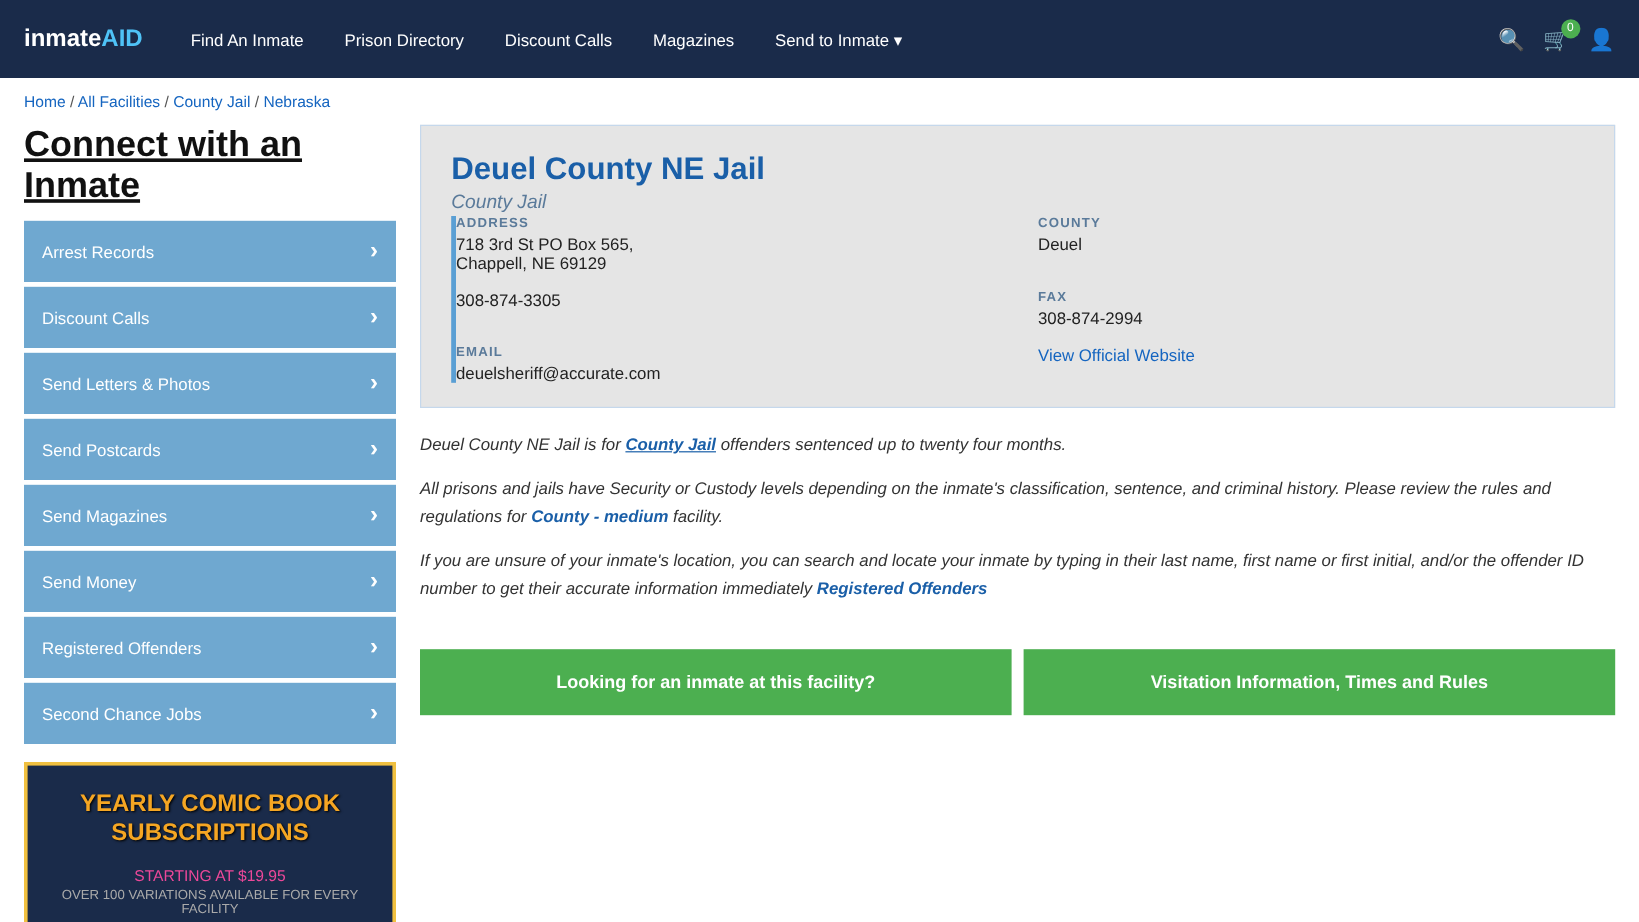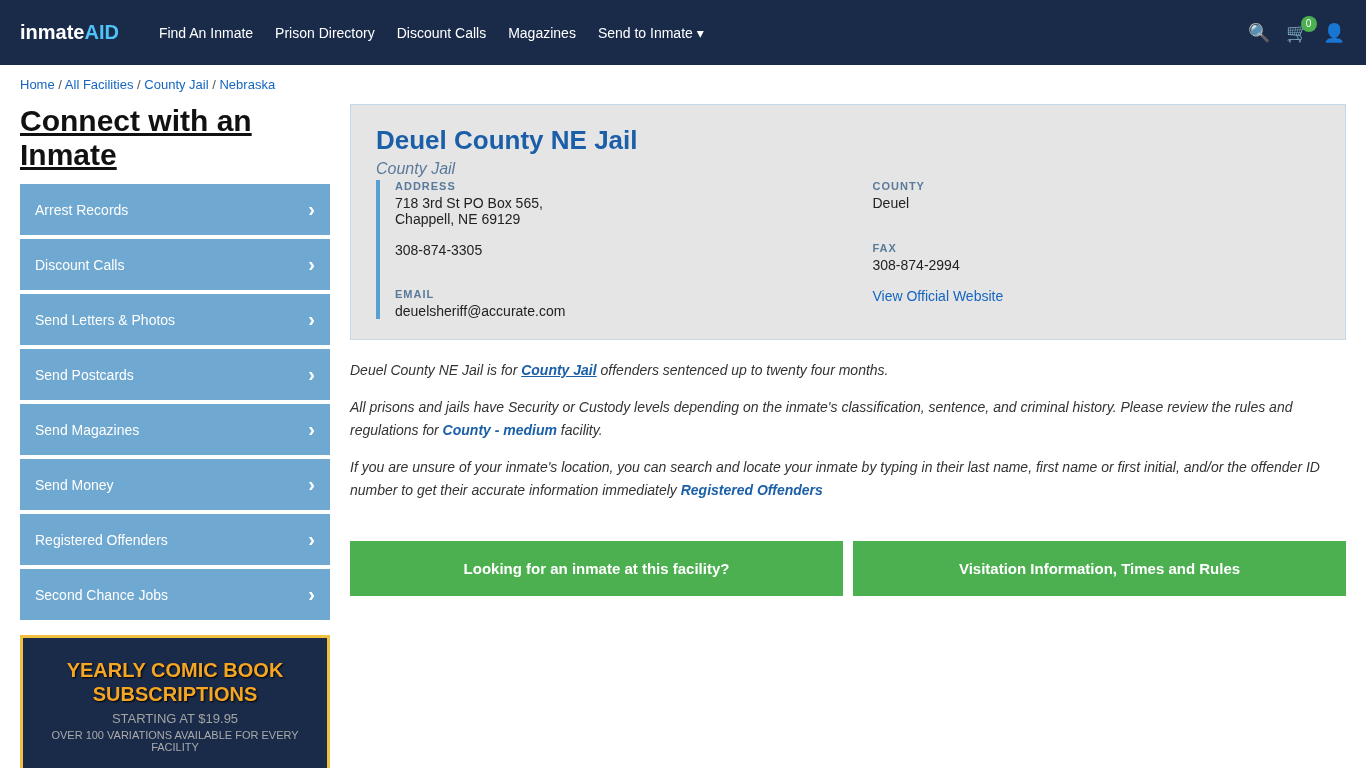--- a/index.html
+++ b/index.html
@@ -3,21 +3,21 @@
   <meta charset="utf-8">
   <style>
     * { box-sizing: border-box; margin: 0; padding: 0; }
     body { font-family: Arial, sans-serif; font-size: 14px; color: #333; background: #fff; }
 
     
     nav { background: #1a2b4a; display: flex; align-items: center; padding: 0 20px; height: 65px; }
     .nav-logo { margin-right: 40px; display: flex; align-items: flex-start; }
     .logo-text { color: #fff; font-size: 20px; font-weight: bold; }
     .logo-aid { color: #4fc3f7; }
-    .nav-links { display: flex; align-items: center; gap: 22px; flex: 1; }
+    .nav-links { display: flex; align-items: center; gap: 34px; flex: 1; }
     .nav-link { color: #fff; text-decoration: none; font-size: 14px; cursor: pointer; }
     .nav-link-dropdown { color: #fff; text-decoration: none; font-size: 14px; cursor: pointer; }
     .nav-icons { display: flex; align-items: center; gap: 15px; }
     .nav-icon { color: #fff; font-size: 18px; cursor: pointer; position: relative; }
     .cart-badge { position: absolute; top: -6px; right: -8px; background: #4caf50; color: #fff; border-radius: 50%; font-size: 10px; width: 16px; height: 16px; display: flex; align-items: center; justify-content: center; }
 
     
     .breadcrumb { padding: 12px 20px; font-size: 13px; }
     .breadcrumb a { color: #1565c0; text-decoration: none; }
     .breadcrumb span { color: #555; }
@@ -25,30 +25,30 @@
     
     .main-container { display: flex; padding: 0 20px 20px; gap: 20px; max-width: 1366px; }
 
     
     .sidebar { width: 310px; flex-shrink: 0; }
     .sidebar-title { font-size: 30px; font-weight: bold; text-decoration: underline; margin-bottom: 12px; color: #111; }
     .sidebar-btn { display: flex; align-items: center; justify-content: space-between; background: #6fa8d0; color: #fff; padding: 14px 15px; margin-bottom: 4px; cursor: pointer; border: none; width: 100%; font-size: 14px; }
     .sidebar-btn-arrow { font-size: 20px; font-weight: bold; }
     .sidebar-ad { margin-top: 15px; background: #1a2b4a; color: #fff; padding: 20px 15px; text-align: center; min-height: 110px; border: 3px solid #f0c040; position: relative; overflow: hidden; }
     .ad-title { font-size: 20px; font-weight: 900; color: #f5a623; text-shadow: 1px 1px 2px #000; line-height: 1.2; }
-    .ad-subtitle { font-size: 13px; color: #a3a3a3; margin-top: 5px; }
+    .ad-subtitle { font-size: 13px; color: #ec4899; margin-top: 16px; }
     .ad-note { font-size: 11px; color: #aaa; margin-top: 3px; }
 
     
     .content { flex: 1; }
     .facility-card { background: #e5e5e5; border: 1px solid #c5d8ec; padding: 20px 25px; margin-bottom: 9px; }
     .facility-name { font-size: 26px; font-weight: bold; color: #1a5fa8; margin-bottom: 4px; }
     .facility-type { font-size: 16px; color: #5a7a9a; font-style: italic; margin-bottom: 2px; }
     .facility-updated { font-size: 14px; color: #5a7a9a; font-style: italic; margin-bottom: 15px; }
-    .facility-border { border-left: 4px solid #5a9fd4; padding-left: 15px; margin-bottom: 0; }
+    .facility-border { border-left: 4px solid #5a9fd4; margin-bottom: 0; }
     .info-grid { display: grid; grid-template-columns: 1fr 1fr; gap: 15px 30px; }
     .info-label { font-size: 11px; font-weight: bold; color: #5a7a9a; letter-spacing: 1px; text-transform: uppercase; margin-bottom: 3px; }
     .info-value { font-size: 14px; color: #222; }
     .info-link { color: #1565c0; text-decoration: none; font-size: 14px; }
 
     
     .description { padding: 10px 0; font-size: 14px; line-height: 1.6; }
     .desc-para { margin-bottom: 15px; font-style: italic; color: #333; }
     .desc-bold { font-weight: bold; color: #1a5fa8; }
     .desc-link { color: #1a5fa8; font-weight: bold; font-style: italic; text-decoration: none; }

